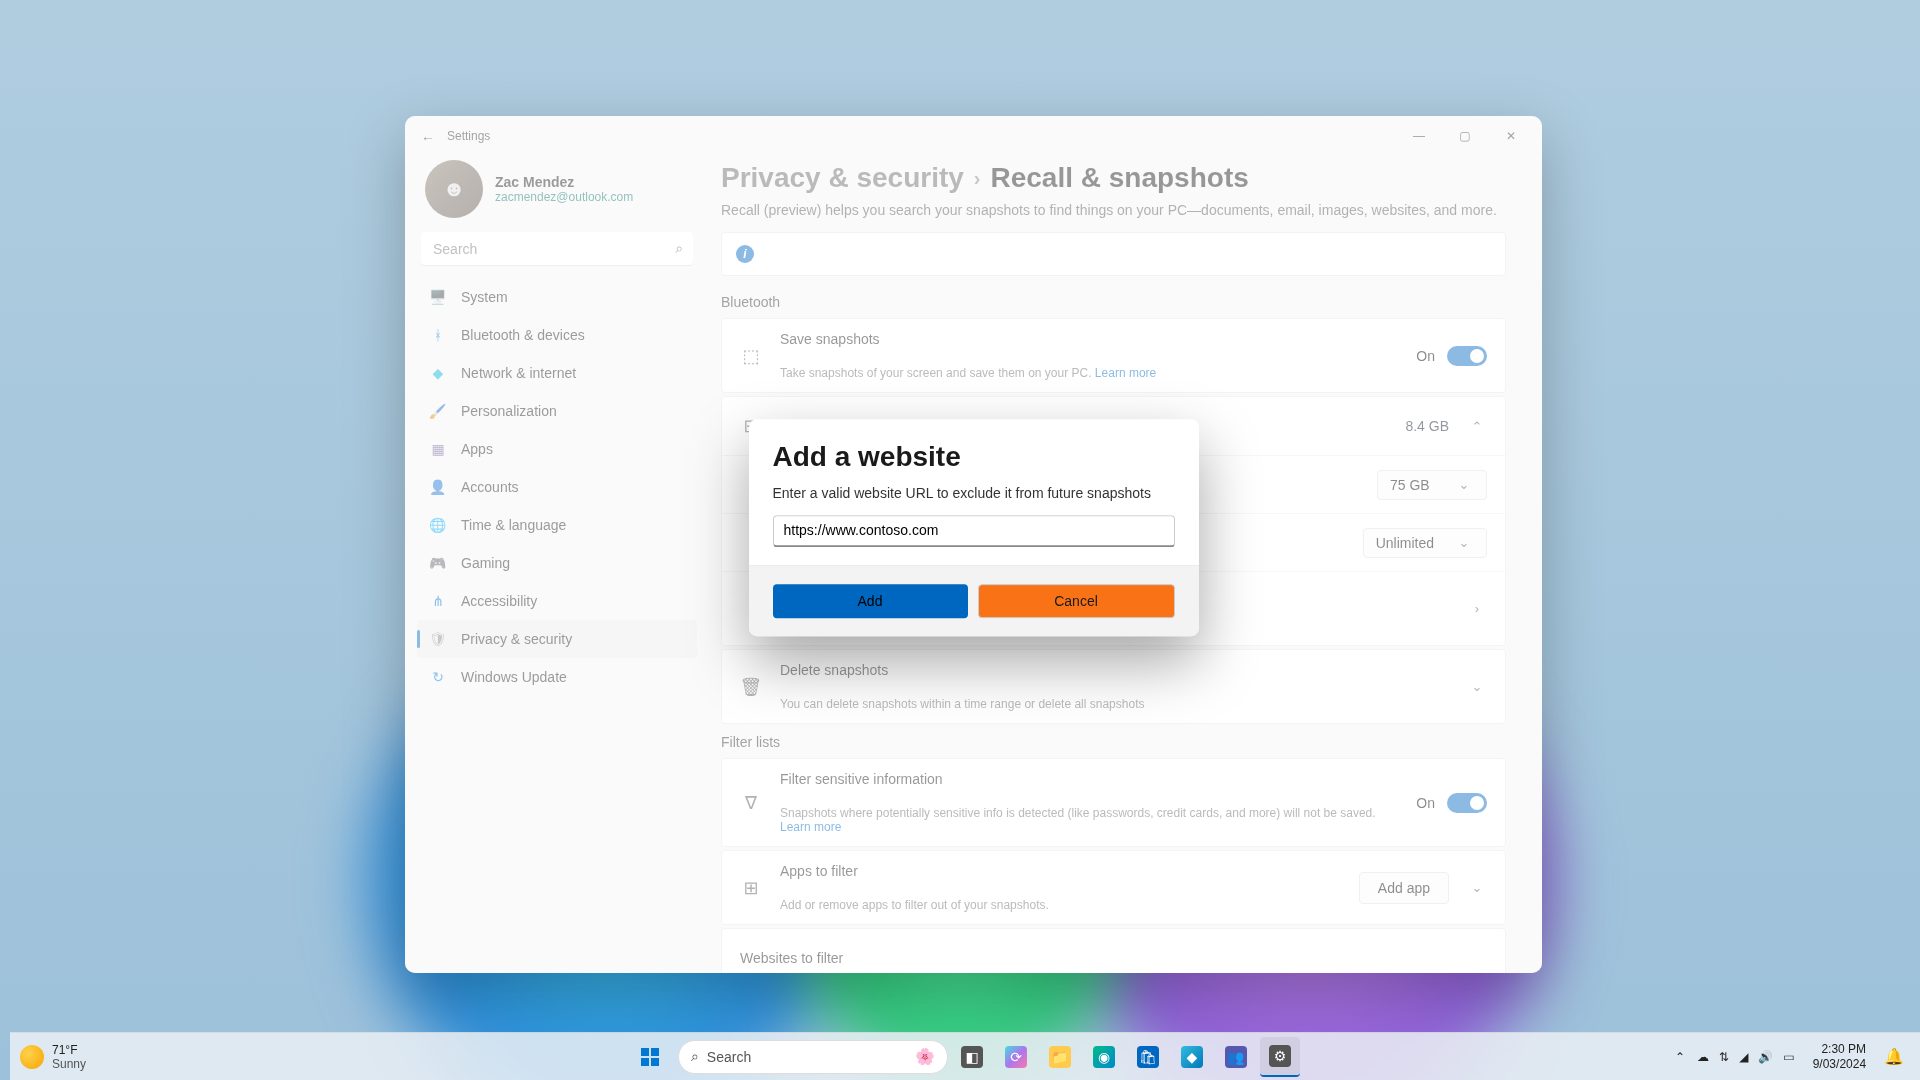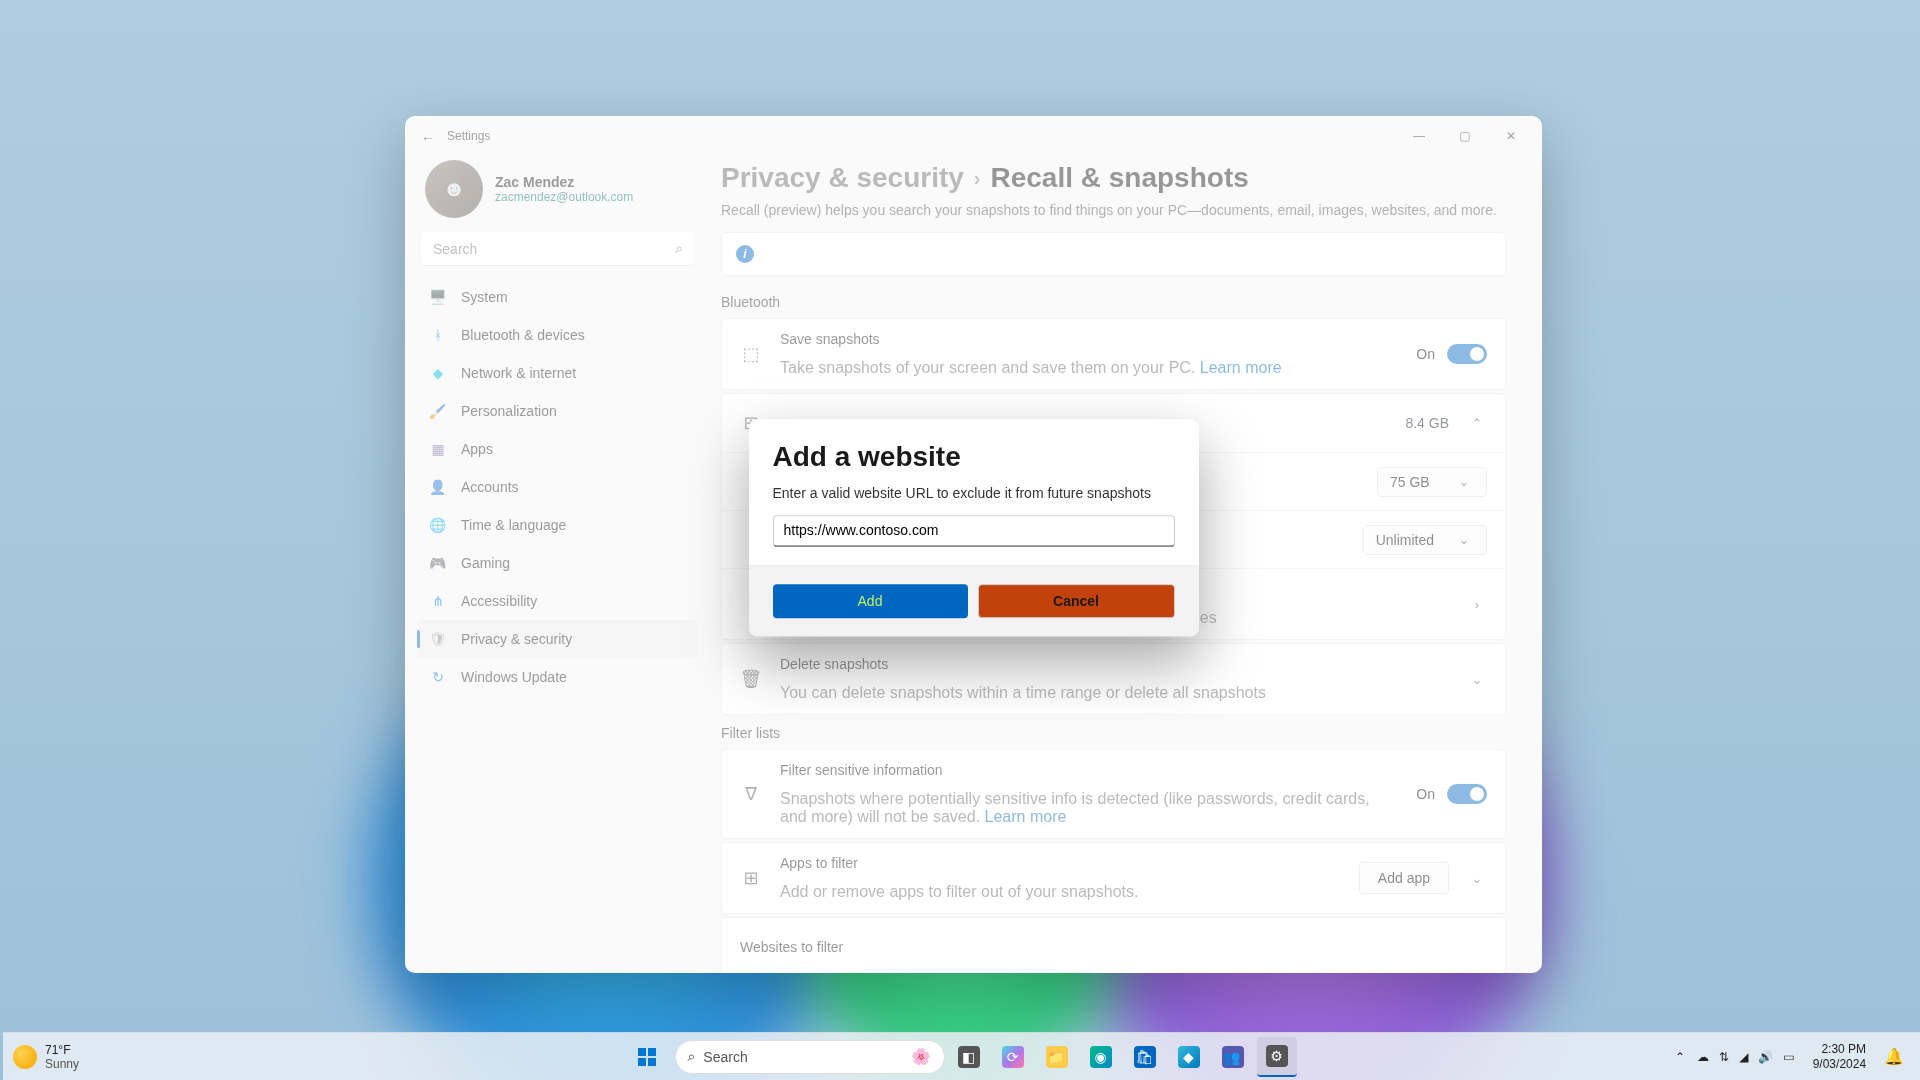--- a/index.html
+++ b/index.html
@@ -67,21 +67,21 @@
 .crumb .sep { color:#888; font-size:20px; }
 .subdesc { font-size:14px; color:#555; margin: 8px 0 14px 0; }
 .info { display:flex; gap:12px; background:#fff; border-radius:4px; padding:12px 14px; font-size:13px; color:#333; margin-bottom:18px; border:1px solid #e5e5e5; }
 .info .iico { width:18px;height:18px;border-radius:50%;background:#0067c0;color:#fff;font-size:12px;display:flex;align-items:center;justify-content:center;font-style:italic;font-weight:bold; }
 .sect { font-size:14px; font-weight:400; color:#333; margin: 10px 0 8px 0; }
 .card { background:#fff; border:1px solid #e7e7e7; border-radius:4px; margin-bottom:3px; }
 .row { display:flex; align-items:center; padding: 12px 18px; gap: 18px; min-height:58px; }
 .rico { width:22px; color:#555; font-size:18px; display:flex; justify-content:center; }
 .rtext { flex:1; }
 .rtitle { font-size:14px; color:#1a1a1a; }
-.rdesc { font-size:16px; color:#666; margin-top:12px; }
+.rdesc { font-size:12px; color:#666; margin-top:19px; }
 .rdesc a, .link { color:#0067c0; text-decoration:none; }
 .toggle { display:flex; align-items:center; gap:12px; font-size:14px; }
 .sw { width:40px; height:20px; background:#0067c0; border-radius:10px; position:relative; }
 .sw::after { content:''; position:absolute; right:3px; top:3px; width:14px; height:14px; background:#fff; border-radius:50%; }
 .chev { color:#555; font-size:13px; width:20px; text-align:center; }
 .subrow { padding-left: 58px; border-top:1px solid #eee; }
 .dd { display:flex; align-items:center; gap:20px; border:1px solid #ddd; border-radius:4px; padding:6px 12px; font-size:14px; min-width:110px; justify-content:space-between; background:#fbfbfb; }
 .btn2 { border:1px solid #ddd; border-radius:4px; padding:7px 18px; font-size:14px; background:#fbfbfb; }
 
 
@@ -89,26 +89,26 @@
   position:absolute; left:50%; top:50%; transform:translate(-50%,-58%);
   width: 450px; background:#fff; border-radius:8px; z-index:10;
   box-shadow: 0 25px 60px rgba(0,0,0,.35);
 }
 .dlgbody { padding: 22px 24px 18px 24px; }
 .dlgtitle { font-size:28px; font-weight:600; color:#1a1a1a; margin-bottom:12px; }
 .dlgdesc { font-size:14px; color:#333; margin-bottom:14px; }
 .dlginput { width:100%; height:32px; border:1px solid #ccc; border-bottom:2px solid #888; border-radius:4px; padding:0 10px; font-size:14px; }
 .dlgfoot { background:#f3f3f3; padding:18px 24px; display:flex; gap:10px; border-top:1px solid #e5e5e5; border-radius:0 0 8px 8px; }
 .dbtn { flex:1; height:34px; border-radius:4px; font-size:14px; border:none; cursor:pointer; }
-.dbtn.pri { background:#0067c0; color:#bef264; }
-.dbtn.sec { background:#c2410c; border:1px solid #ccc; color:#1a1a1a;font-weight:bold; }
+.dbtn.pri { background:#0067c0; color:#000000; }
+.dbtn.sec { background:#f97316; border:1px solid #ccc; color:#1a1a1a; }
 
 
 .taskbar {
-  position:absolute; bottom:0; left:3px; right:0; height:48px;
+  position:absolute; bottom:0; left:10px; right:0; height:48px;
   background: rgba(235,240,245,.85); backdrop-filter: blur(20px);
   display:flex; align-items:center; padding: 0 10px;
   border-top: 1px solid rgba(0,0,0,.05);
 }
 .tbleft { display:flex; align-items:center; gap:8px; font-size:12px; color:#222; }
 .wico { width:24px; height:24px; border-radius:50%; background: radial-gradient(circle at 35% 35%, #ffd24d, #f7a400); }
 .tbcenter { position:absolute; left:50%; transform:translateX(-50%); display:flex; align-items:center; gap:4px; }
 .tbsearch { display:flex; align-items:center; gap:8px; height:34px; width:270px; background:#fff; border:1px solid #ddd; border-radius:17px; padding:0 12px; font-size:14px; color:#555; margin-left:4px; }
 .tbico { width:40px; height:40px; display:flex; align-items:center; justify-content:center; border-radius:4px; font-size:18px; }
 .tbico.active { background: rgba(0,0,0,.06); border-bottom: 2px solid #0067c0; }

